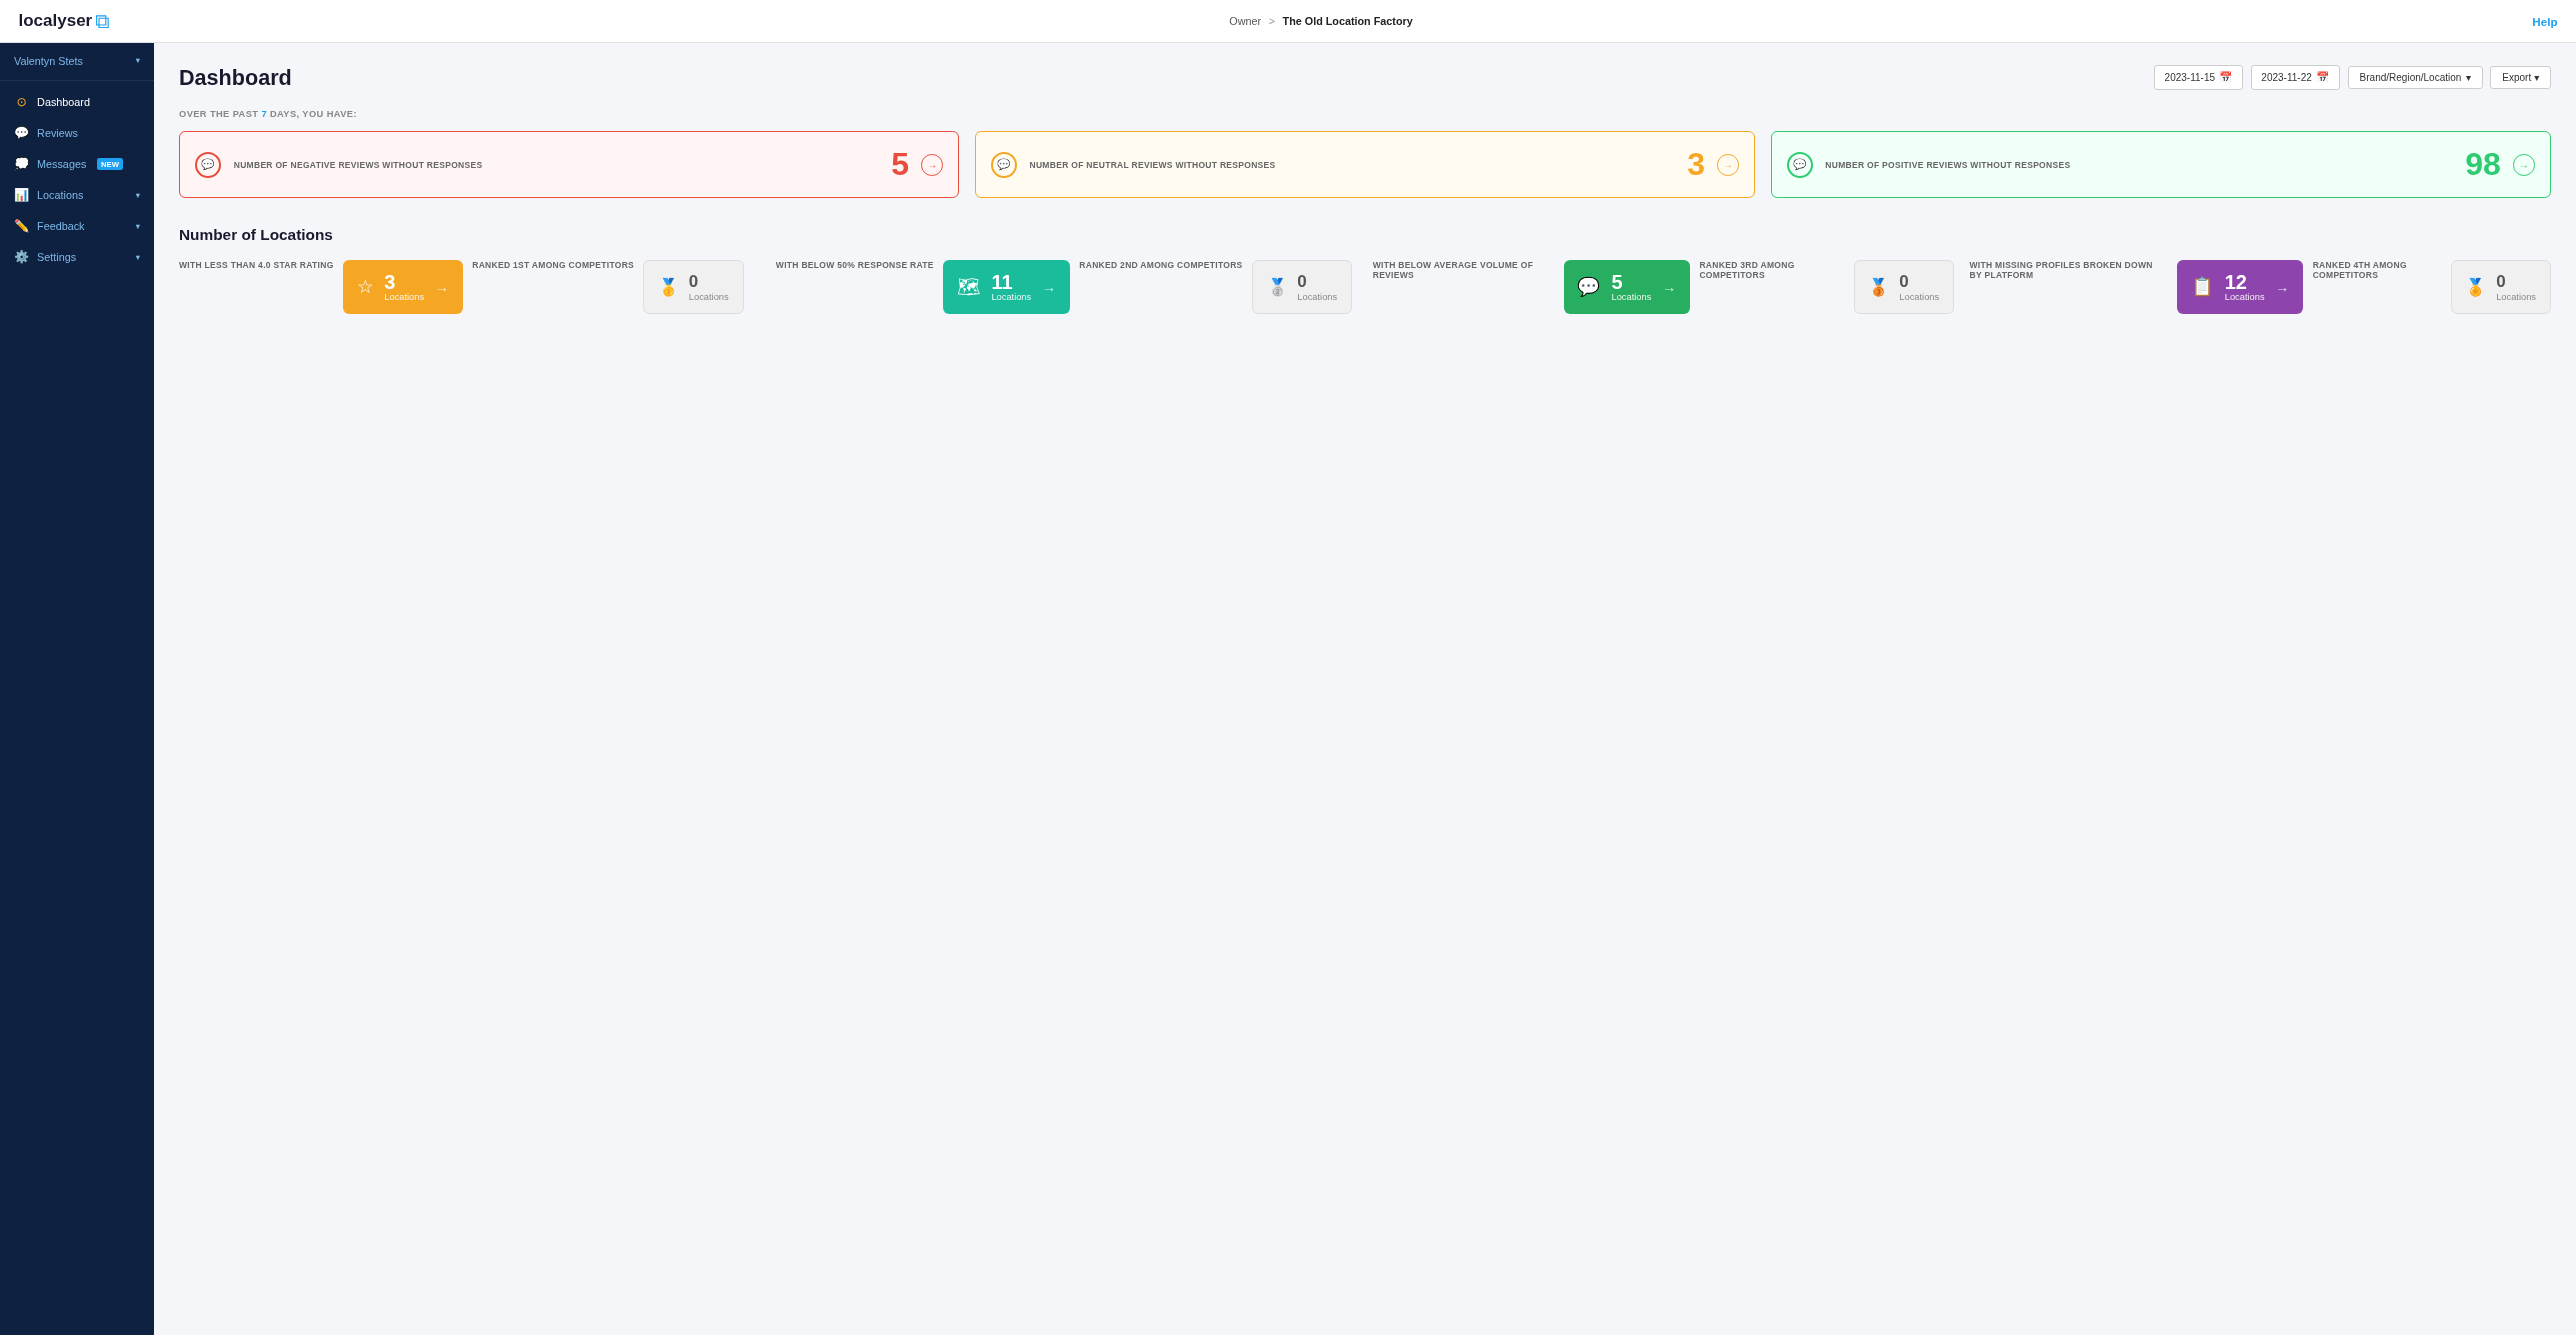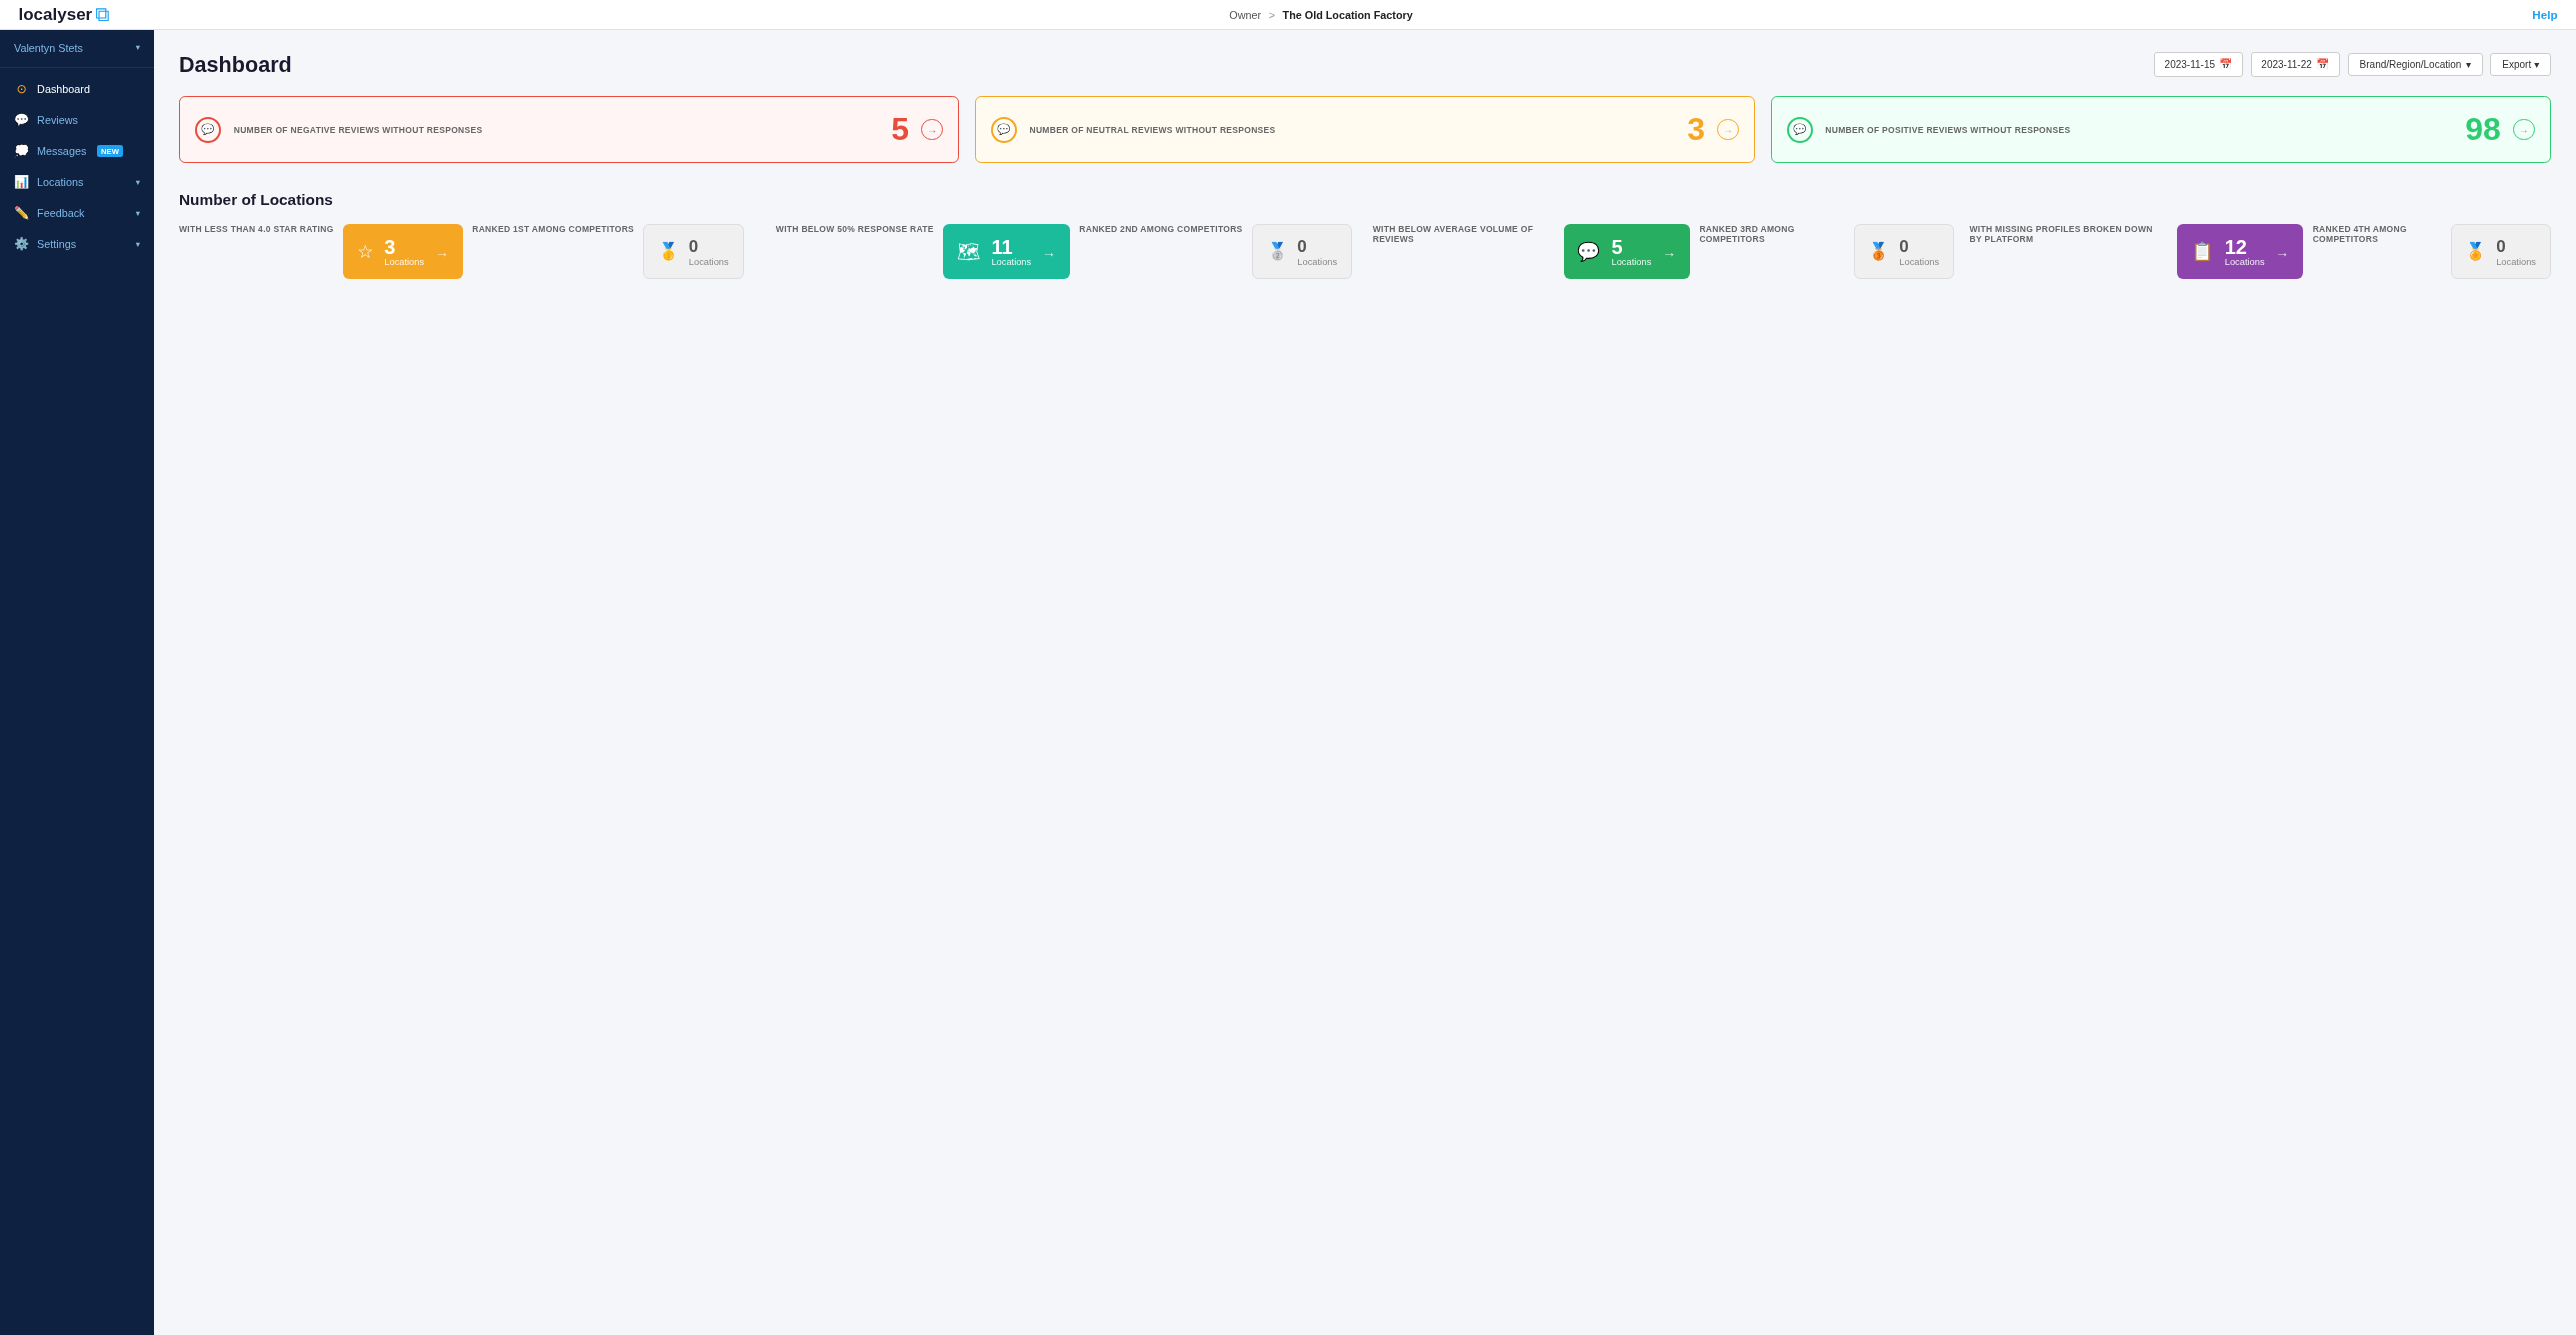--- a/index.html
+++ b/index.html
@@ -2,21 +2,21 @@
 <html style="font-size:12.3px"><head>
   <meta charset="utf-8">
   <style>
     * { box-sizing: border-box; margin: 0; padding: 0; }
     body { font-family: -apple-system, BlinkMacSystemFont, 'Segoe UI', sans-serif; background: #f5f6fa; display: flex; flex-direction: column; height: 100vh; overflow: hidden; }
 
     
     .topbar {
       background: #fff;
       border-bottom: 0.8px solid #e0e0e0;
-      height: 30px;
+      height: 43px;
       display: flex;
       align-items: center;
       justify-content: space-between;
       padding: 0 18.5px;
       flex-shrink: 0;
       z-index: 10;
     }
     .logo {
       display: flex;
       align-items: center;
@@ -392,20 +392,25 @@
           <span>▾</span>
         </div>
         <div class="export-btn">
           <span>Export</span>
           <span>▾</span>
         </div>
       </div>
     </div>
 
     <div class="welcome-section">
+      <p class="welcome-subtitle">
+        <span>OVER THE PAST </span>
+        <span class="days">7</span>
+        <span> DAYS, YOU HAVE:</span>
+      </p>
 
       <div class="review-cards">
 
         <div class="review-card negative">
           <div class="chat-circle red">💬</div>
           <span class="card-label">NUMBER OF NEGATIVE REVIEWS WITHOUT RESPONSES</span>
           <span class="card-number">5</span>
           <div class="arrow-circle red">→</div>
         </div>
 

